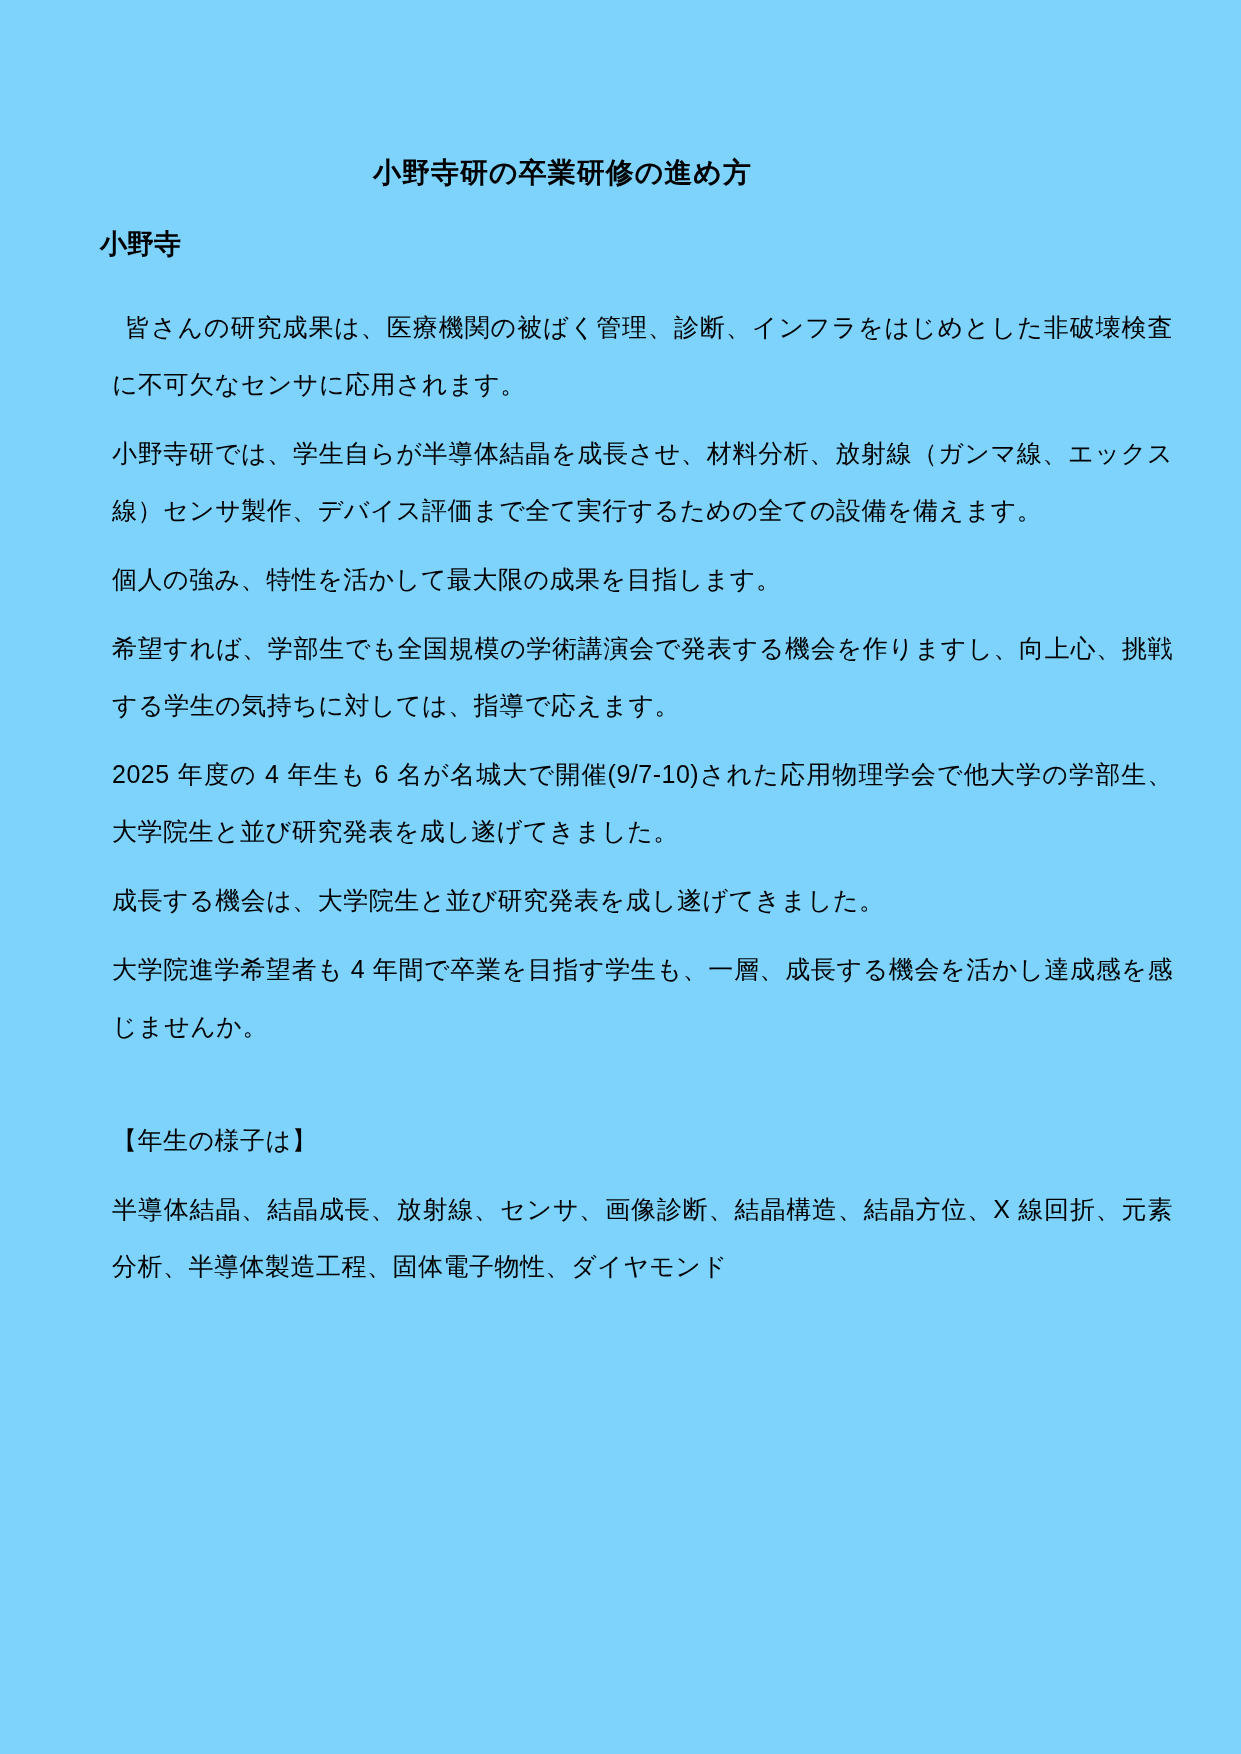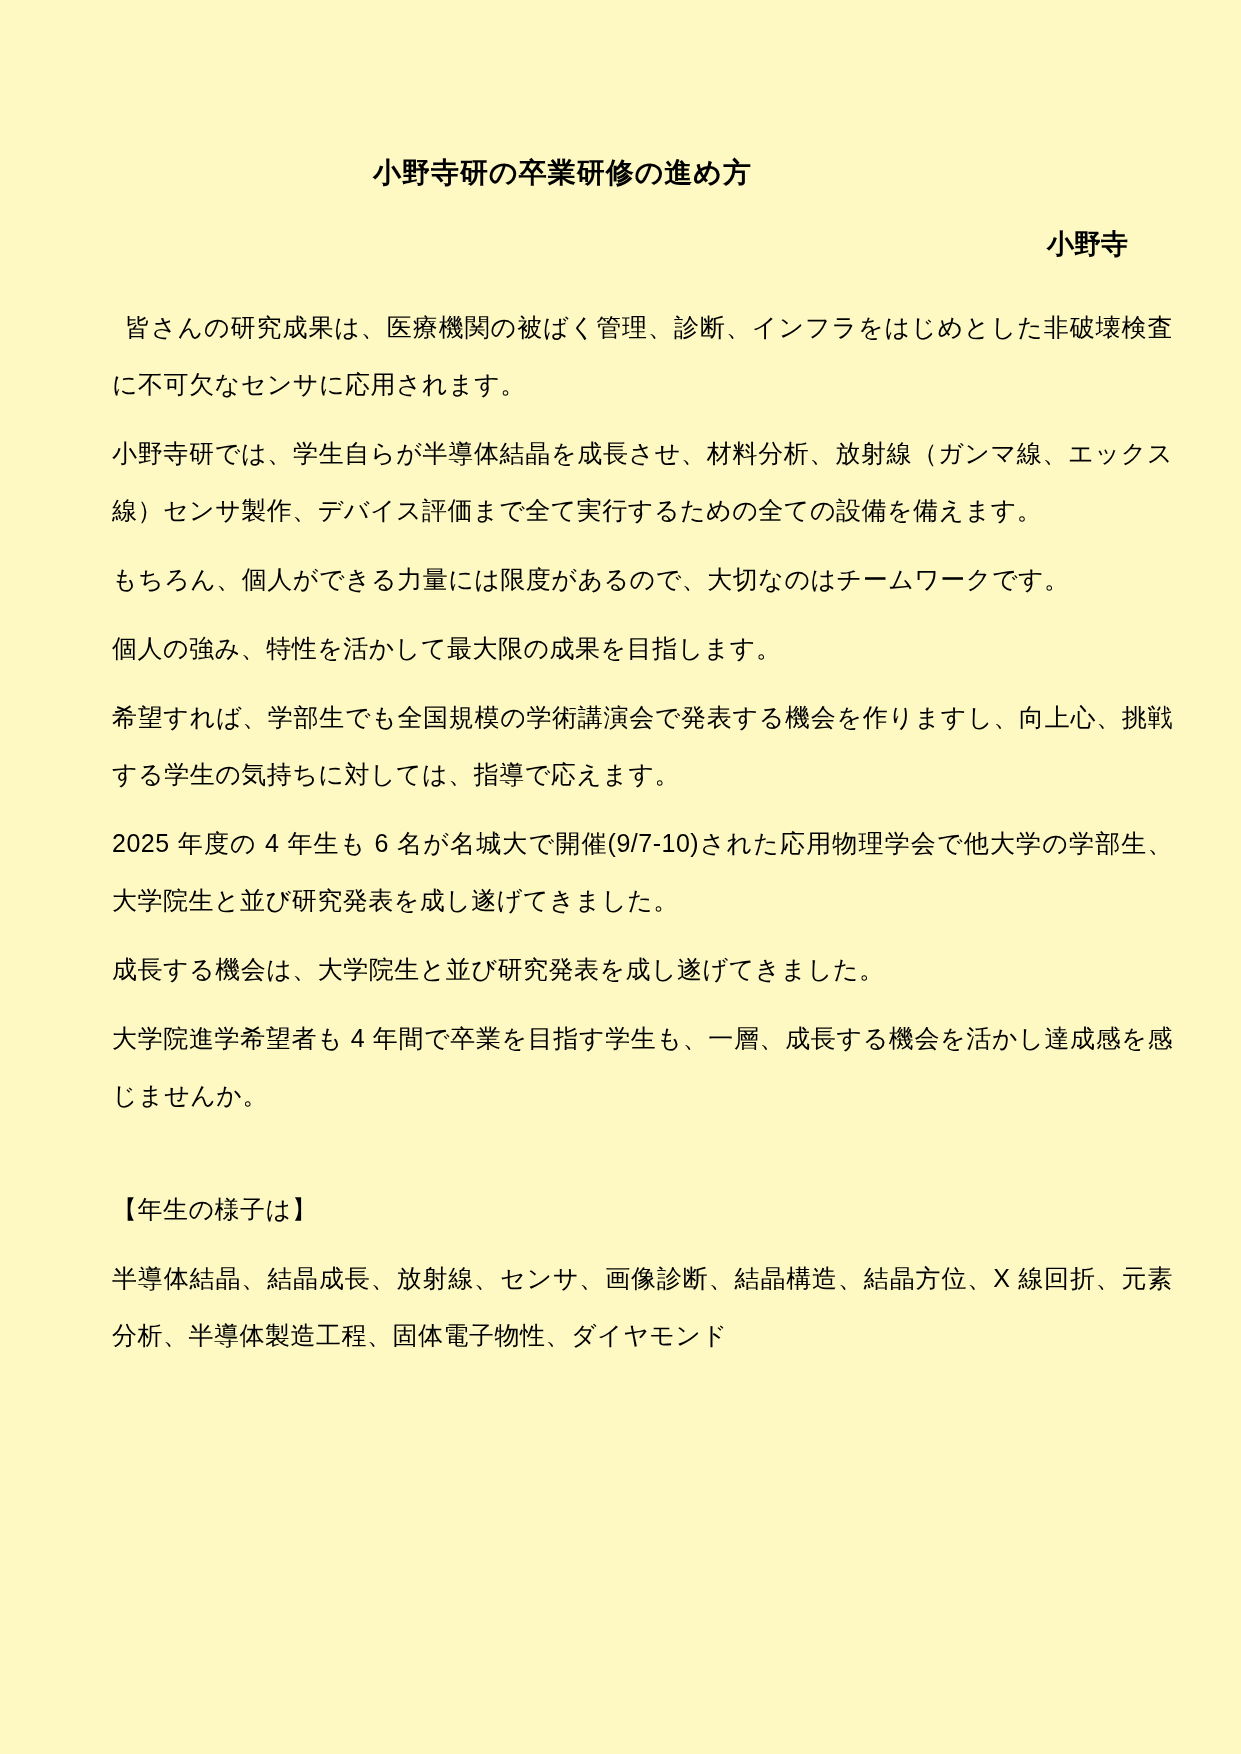--- a/index.html
+++ b/index.html
@@ -4,42 +4,41 @@
 <style>
   html, body {
     margin: 0;
     padding: 0;
     background: #ffffff;
   }
   .page {
     position: relative;
     width: 1241px;
     height: 1754px;
-    background: #fef9c3;
+    background: #7dd3fc;
     box-sizing: border-box;
     padding: 139px 56px 0 100px;
     color: #000000;
     font-family: "Liberation Sans", "DejaVu Sans", sans-serif;
     overflow: hidden;
   }
   .doc-title {
     margin: 0;
     font-size: 28px;
     font-weight: bold;
     line-height: 67px;
     text-align: center;
     padding-right: 160px;
     letter-spacing: 1px;
   }
   .doc-author {
     margin: 10px 0 0 0;
     font-size: 27px;
     font-weight: bold;
     line-height: 57px;
-    text-align: right;
     padding-right: 57px;
   }
   .body-text p {
     margin: 12px;
     font-size: 25px;
     line-height: 57px;
     text-align: justify;
     letter-spacing: 0.5px;
   }
   .body-text p.first {
@@ -57,21 +56,20 @@
 <body>
 
 <div class="page">
   <h1 class="doc-title">小野寺研の卒業研修の進め方</h1>
 
   <div class="doc-author">小野寺</div>
 
   <div class="body-text">
     <p class="first">皆さんの研究成果は、医療機関の被ばく管理、診断、インフラをはじめとした非破壊検査に不可欠なセンサに応用されます。</p>
     <p>小野寺研では、学生自らが半導体結晶を成長させ、材料分析、放射線（ガンマ線、エックス線）センサ製作、デバイス評価まで全て実行するための全ての設備を備えます。</p>
-    <p>もちろん、個人ができる力量には限度があるので、大切なのはチームワークです。</p>
     <p>個人の強み、特性を活かして最大限の成果を目指します。</p>
     <p>希望すれば、学部生でも全国規模の学術講演会で発表する機会を作りますし、向上心、挑戦する学生の気持ちに対しては、指導で応えます。</p>
     <p>2025 年度の 4 年生も 6 名が名城大で開催(9/7-10)された応用物理学会で他大学の学部生、大学院生と並び研究発表を成し遂げてきました。</p>
     <p>成長する機会は、大学院生と並び研究発表を成し遂げてきました。</p>
     <p>大学院進学希望者も 4 年間で卒業を目指す学生も、一層、成長する機会を活かし達成感を感じませんか。</p>
 
     <p class="related-heading">【年生の様子は】</p>
     <p>半導体結晶、結晶成長、放射線、センサ、画像診断、結晶構造、結晶方位、X 線回折、元素分析、半導体製造工程、固体電子物性、ダイヤモンド</p>
   </div>
 </div>

